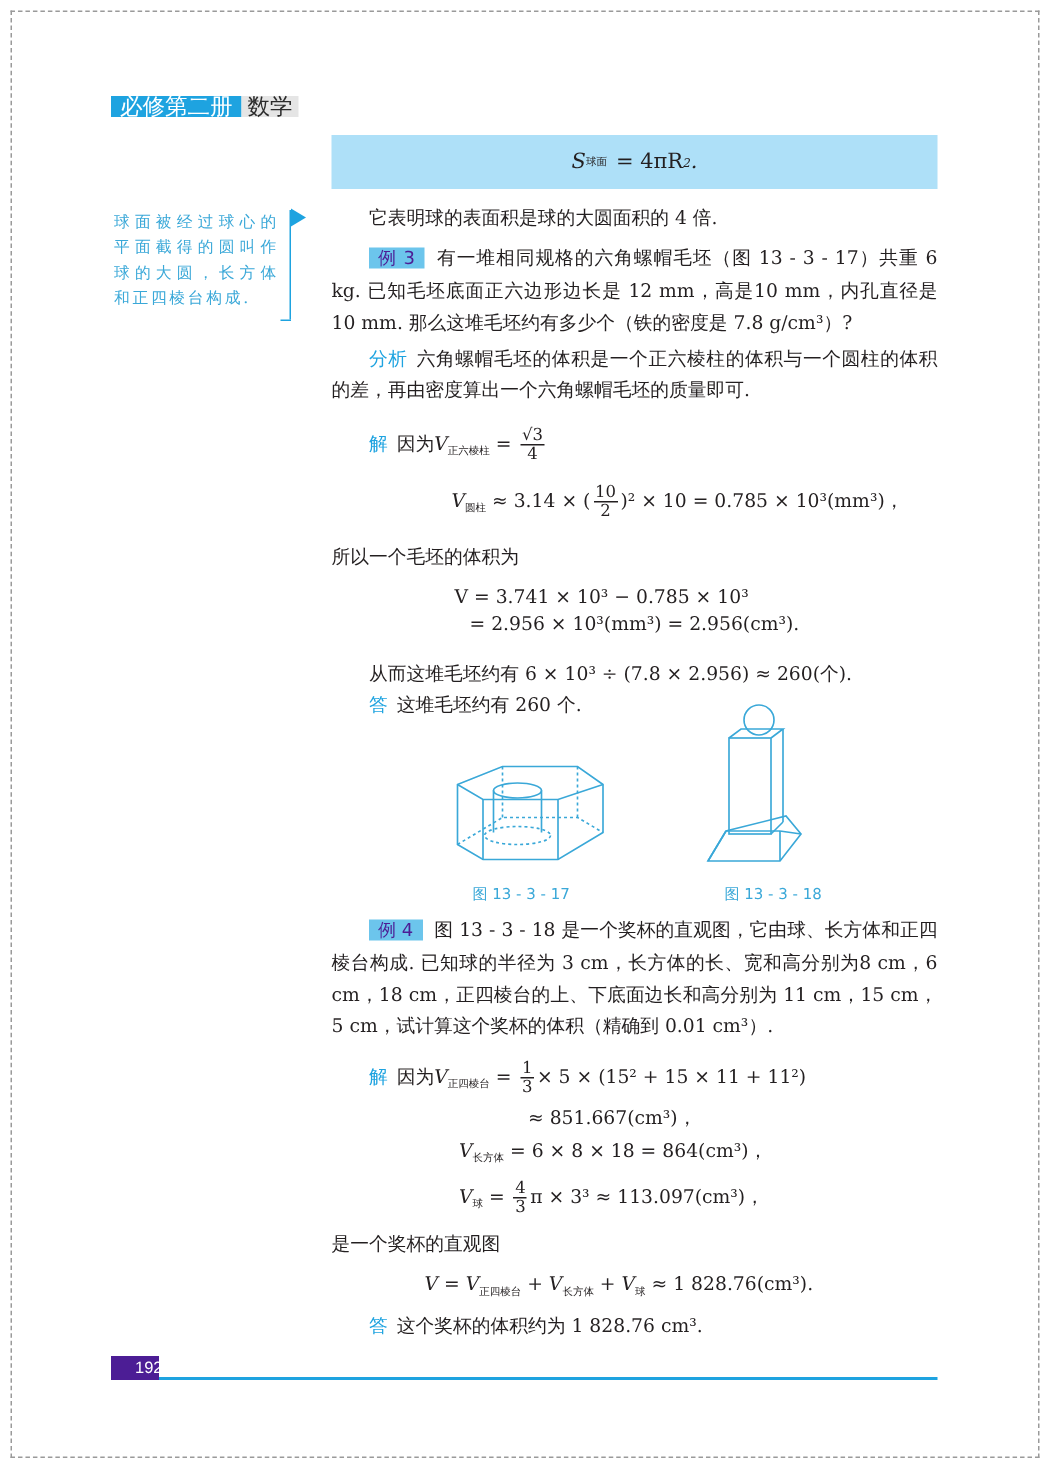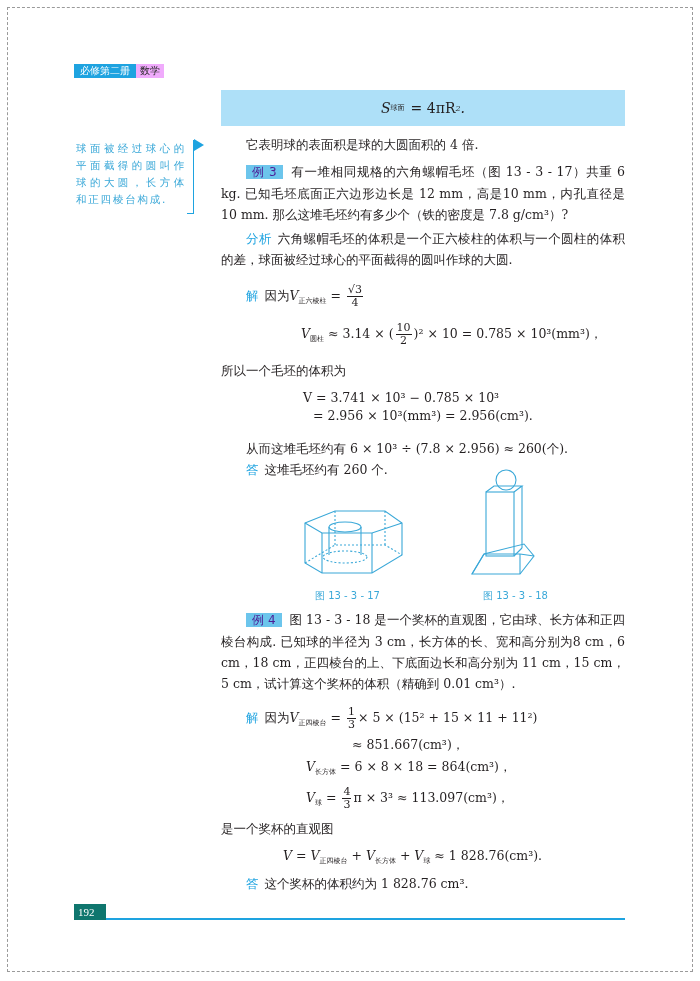--- a/index.html
+++ b/index.html
@@ -1,40 +1,40 @@
 <!DOCTYPE html>
 <html><head>
 <meta charset="utf-8">
 <style>
   * { margin:0; padding:0; box-sizing:border-box; }
   html, body { width:700px; height:981px; background:#ffffff; overflow:hidden; }
   body { position:relative; font-family:"DejaVu Serif", "Liberation Serif", serif; color:#231f20; }
   .frame { position:absolute; left:7px; top:7px; width:686px; height:965px; border:1px dashed #9a9a9a; }
-  .hdr { position:absolute; left:74px; top:64px; height:14px; display:flex; font-family:"DejaVu Sans", sans-serif; font-size:10px; line-height:14px; }
+  .hdr { position:absolute; left:74px; top:64px; height:14px; display:flex; font-family:"DejaVu Sans", sans-serif; font-size:15px; line-height:14px; }
   .hdr .book { background:#1ea3e0; color:#fff; padding:0 6px; }
-  .hdr .subj { background:#f0abfc; color:#2b2b2b; padding:0 4px; }
+  .hdr .subj { background:#e5e5e5; color:#2b2b2b; padding:0 4px; }
   .formula-box { position:absolute; left:221px; top:90px; width:404px; height:36px; background:#aee0f8; display:flex; align-items:center; justify-content:center; font-size:14px; font-style:italic; }
   .formula-box sub { font-size:7px; font-style:normal; }
   .side-note { position:absolute; left:76px; top:140px; width:110px; font-size:10.5px; line-height:17px; color:#3aa8d8; letter-spacing:1.8px; text-align:justify; }
   .side-bar { position:absolute; left:193px; top:140px; width:1px; height:73px; background:#1ea3e0; }
   .side-bar-foot { position:absolute; left:187px; top:213px; width:7px; height:1px; background:#1ea3e0; }
   .side-arrow { position:absolute; left:194px; top:139px; width:0; height:0; border-top:6px solid transparent; border-bottom:6px solid transparent; border-left:10px solid #1ea3e0; }
   .p { position:absolute; left:221px; width:404px; font-size:12.5px; line-height:21px; text-align:justify; }
   .ind { text-indent:25px; }
   .tag { background:#6cc5ec; color:#4c1d95; padding:0 6px; font-family:"DejaVu Sans", sans-serif; font-size:12px; margin-right:8px; }
   .kw { color:#1ea3e0; font-family:"DejaVu Sans", sans-serif; margin-right:6px; }
   .eq { position:absolute; font-size:12.5px; line-height:20px; white-space:nowrap; }
   .eq i { font-style:italic; }
   .eq sub { font-size:7px; vertical-align:-3px; }
   .frac { display:inline-block; vertical-align:middle; text-align:center; font-size:11px; line-height:12px; margin:0 2px; }
   .frac span { display:block; }
   .frac .num { border-bottom:1px solid #231f20; padding:0 1px; }
   .fig { position:absolute; }
   .cap { position:absolute; font-family:"DejaVu Sans", sans-serif; font-size:10px; color:#3aa8d8; }
-  .footer-num { position:absolute; left:74px; top:904px; width:32px; height:16px; background:#0f766e; color:#fff; font-family:Liberation Serif, serif; font-size:11px; line-height:16px; padding-left:4px; }
+  .footer-num { position:absolute; left:74px; top:904px; width:32px; height:16px; background:#4c1d95; color:#fff; font-family:Liberation Sans, sans-serif; font-size:11px; line-height:16px; padding-left:16px; }
   .footer-line { position:absolute; left:106px; top:918px; width:519px; height:1.5px; background:#1ea3e0; }
 </style>
 </head>
 <body>
 
 <div class="frame"></div>
 
 <div class="hdr">
   <span class="book">必修第二册</span>
   <span class="subj">数学</span>
@@ -55,21 +55,21 @@
 <div class="side-bar"></div>
 <div class="side-bar-foot"></div>
 
 <div class="p ind" style="top:134px">它表明球的表面积是球的大圆面积的 4 倍.</div>
 
 <div class="p ind" style="top:161px">
   <span class="tag">例 3</span><span>有一堆相同规格的六角螺帽毛坯（图 13 - 3 - 17）共重 6 kg. 已知毛坯底面正六边形边长是 12 mm，高是10 mm，内孔直径是 10 mm. 那么这堆毛坯约有多少个（铁的密度是 7.8 g/cm³）?</span>
 </div>
 
 <div class="p ind" style="top:228px">
-  <span class="kw">分析</span><span>六角螺帽毛坯的体积是一个正六棱柱的体积与一个圆柱的体积的差，球面被经过球心的平面截得的圆叫作球的大圆.</span>
+  <span class="kw">分析</span><span>六角螺帽毛坯的体积是一个正六棱柱的体积与一个圆柱的体积的差，再由密度算出一个六角螺帽毛坯的质量即可.</span>
 </div>
 
 <div class="eq" style="left:246px; top:284px">
   <span class="kw">解</span><span>因为</span><i>V</i><sub>正六棱柱</sub><span> = </span><span class="frac"><span class="num">√3</span><span>4</span></span>
 </div>
 
 <div class="eq" style="left:301px; top:322px">
   <i>V</i><sub>圆柱</sub><span> ≈ 3.14 × (</span><span class="frac"><span class="num">10</span><span>2</span></span><span>)² × 10 = 0.785 × 10³(mm³)，</span>
 </div>
 

